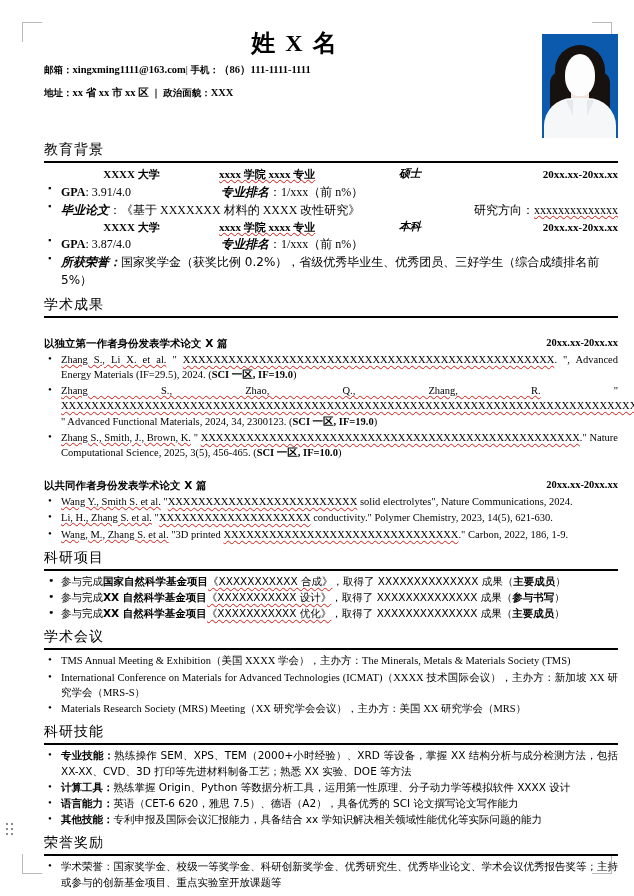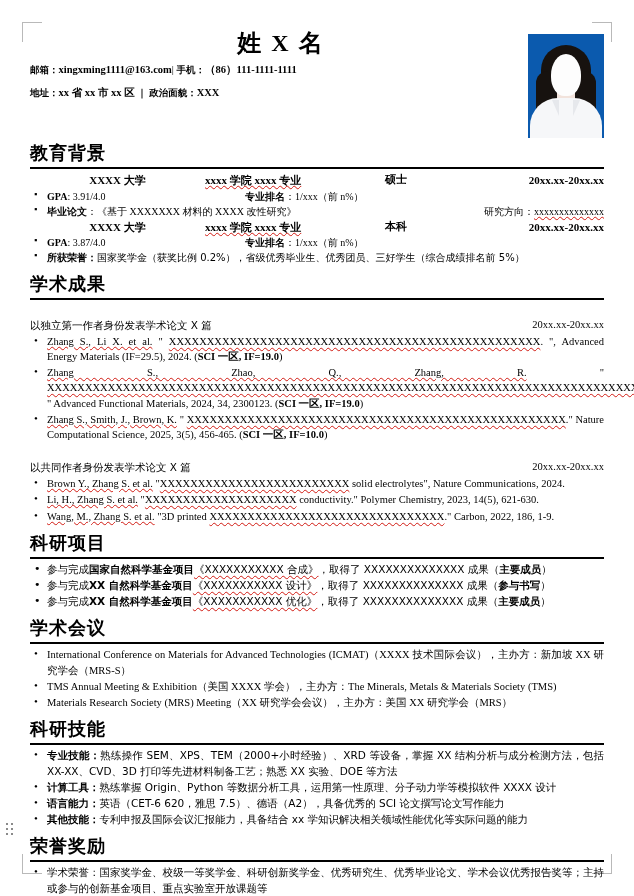--- a/index.html
+++ b/index.html
@@ -20,21 +20,21 @@
   .cm-bl { left:22px;  bottom:22px; border-left:1px solid #b9b9b9; border-bottom:1px solid #b9b9b9; }
   .cm-br { right:22px; bottom:22px; border-right:1px solid #b9b9b9; border-bottom:1px solid #b9b9b9; }
 
   
   .grip { position:absolute; left:6px; top:823px; width:9px; height:14px;
           display:grid; grid-template-columns:repeat(2,3px); grid-template-rows:repeat(3,3px);
           gap:2px 2px; }
   .grip i { width:2px; height:2px; background:#8a8a8a; display:block; border-radius:0; }
 
   
-  .page { position:absolute; left:30px; top:14px; width:574px; }
+  .page { position:absolute; left:44px; top:14px; width:574px; }
 
   
   .header { position:relative; min-height:104px; }
   .name {
     text-align:center; font-weight:bold; font-size:24px; letter-spacing:2px;
     margin:16px 0 0 0; padding-right:72px; line-height:1.1;
   }
   .contact {
     text-align:left; font-size:10.5px; padding-right:72px; margin-top:6px; line-height:1.55;
   }
@@ -71,50 +71,50 @@
   .photo .collarL, .photo .collarR {
     position:absolute; bottom:22px; width:0; height:0; z-index:5;
     border-style:solid;
   }
   .photo .collarL { left:24px; border-width:0 7px 16px 0; border-color:transparent #e6e8ec transparent transparent; }
   .photo .collarR { right:24px; border-width:0 0 16px 7px; border-color:transparent transparent transparent #e6e8ec; }
 
   
   .sec-title {
     font-family:"DejaVu Sans", sans-serif;
-    font-weight:bold; font-size:18px; letter-spacing:1px;
+    font-weight:normal; font-size:14px; letter-spacing:1px;
     margin:7px 0 2px 0;
   }
   .rule { border-bottom:2.2px solid #000; margin:0 0 3px 0; }
   .zh { font-family:"DejaVu Sans", sans-serif; }
-  .zhb { font-family:"DejaVu Sans", sans-serif; font-weight:bold; }
+  .zhb { font-family:"DejaVu Sans", sans-serif; font-weight:bold;font-style:italic; }
 
   .edu-head { display:flex; font-size:11px; font-weight:bold; line-height:1.5; }
   .edu-head .c1 { width:175px;text-align:center; }
   .edu-head .c2 { width:180px; }
   .edu-head .c3 { width:105px; }
   .edu-head .c4 { flex:1; text-align:right; }
 
   ul.b { list-style:none; margin:0; padding:0; }
   ul.b > li {
     position:relative; padding-left:17px; font-size:10.5px; line-height:1.45;
     margin:0 0 1px 0; text-align:justify;
   }
   ul.b > li:before {
     content:"\25AA"; position:absolute; left:4px; top:-1px; font-size:9px; color:#000;
   }
   ul.bd > li:before { content:"\2022"; font-size:11px; top:-1px; }
 
-  .edu-line { display:flex; font-size:10px; line-height:1.5; padding-left:17px; position:relative;gap:38px; }
+  .edu-line { display:flex; font-size:12px; line-height:1.5; padding-left:17px; position:relative; }
   .edu-line:before { content:"\25AA"; position:absolute; left:4px; top:-1px; font-size:9px; }
   .edu-line .k1 { width:160px; }
   .edu-line .k2 { flex:1; }
   .edu-line .k3 { text-align:left; }
 
-  .pub-head { display:flex; font-size:10.5px; font-weight:normal; line-height:1.6; margin-top:17px; }
+  .pub-head { display:flex; font-size:10.5px; font-weight:bold; line-height:1.6; margin-top:17px; }
   .pub-head .l { flex:1; font-family:"DejaVu Sans", sans-serif; }
   .pub-head .r { text-align:right; }
   .xwave { text-decoration:underline; text-decoration-style:wavy;
            text-decoration-color:#d11a12; text-decoration-thickness:1px; text-underline-offset:2px; }
   .nwave { text-decoration:underline; text-decoration-style:wavy;
            text-decoration-color:#d11a12; text-decoration-thickness:1px; text-underline-offset:1px; }
   .skill-k { font-family:"DejaVu Sans", sans-serif; font-weight:bold; }
 </style>
 </head>
 <body>
@@ -202,42 +202,42 @@
       <li><span class="nwave">Zhang S., Li X. et al.</span><span> " </span><span class="xwave">XXXXXXXXXXXXXXXXXXXXXXXXXXXXXXXXXXXXXXXXXXXXXXXXX</span><span>. ", Advanced Energy Materials (IF=29.5), 2024. </span><span>(</span><b>SCI 一区, IF=19.0</b><span>)</span></li>
       <li><span class="nwave">Zhang S., Zhao, Q., Zhang, R.</span><span> "  </span><span class="xwave">XXXXXXXXXXXXXXXXXXXXXXXXXXXXXXXXXXXXXXXXXXXXXXXXXXXXXXXXXXXXXXXXXXXXXXXXXXXXXXXXXX</span><span>. " Advanced Functional Materials, 2024, 34, 2300123. </span><span>(</span><b>SCI 一区, IF=19.0</b><span>)</span></li>
       <li><span class="nwave">Zhang S., Smith, J., Brown, K.</span><span>  "  </span><span class="xwave">XXXXXXXXXXXXXXXXXXXXXXXXXXXXXXXXXXXXXXXXXXXXXXXXXX</span><span>." Nature Computational Science, 2025, 3(5), 456-465. </span><span>(</span><b>SCI 一区, IF=10.0</b><span>)</span></li>
     </ul>
 
     <div class="pub-head">
       <span class="l">以共同作者身份发表学术论文 X 篇</span>
       <span class="r">20xx.xx-20xx.xx</span>
     </div>
     <ul class="b bd">
-      <li><span class="nwave">Brown Y., Zhang S. et al.</span><span> "</span><span class="xwave">XXXXXXXXXXXXXXXXXXXXXXXXX</span><span> solid electrolytes", Nature Communications, 2024.</span></li>
+      <li><span class="nwave">Wang Y., Smith S. et al.</span><span> "</span><span class="xwave">XXXXXXXXXXXXXXXXXXXXXXXXX</span><span> solid electrolytes", Nature Communications, 2024.</span></li>
       <li><span class="nwave">Li, H., Zhang S. et al.</span><span> "</span><span class="xwave">XXXXXXXXXXXXXXXXXXXX</span><span> conductivity." Polymer Chemistry, 2023, 14(5), 621-630.</span></li>
       <li><span class="nwave">Wang, M., Zhang S. et al.</span><span> "3D printed </span><span class="xwave">XXXXXXXXXXXXXXXXXXXXXXXXXXXXXXX</span><span>." Carbon, 2022, 186, 1-9.</span></li>
     </ul>
   </div>
 
   <div>
     <div class="sec-title">科研项目</div>
     <div class="rule"></div>
     <ul class="b bd">
       <li class="zh"><span>参与完成</span><b>国家自然科学基金项目</b><span class="xwave">《XXXXXXXXXXX 合成》</span><span>，取得了 XXXXXXXXXXXXXX 成果（</span><b>主要成员</b><span>）</span></li>
       <li class="zh"><span>参与完成</span><b>XX 自然科学基金项目</b><span class="xwave">《XXXXXXXXXXX 设计》</span><span>，取得了 XXXXXXXXXXXXXX 成果（</span><b>参与书写</b><span>）</span></li>
       <li class="zh"><span>参与完成</span><b>XX 自然科学基金项目</b><span class="xwave">《XXXXXXXXXXX 优化》</span><span>，取得了 XXXXXXXXXXXXXX 成果（</span><b>主要成员</b><span>）</span></li>
     </ul>
   </div>
 
   <div>
     <div class="sec-title">学术会议</div>
     <div class="rule"></div>
     <ul class="b bd">
+      <li>TMS Annual Meeting &amp; Exhibition（美国 XXXX 学会），主办方：The Minerals, Metals &amp; Materials Society (TMS)</li>
       <li>International Conference on Materials for Advanced Technologies (ICMAT)（XXXX 技术国际会议），主办方：新加坡 XX 研究学会（MRS-S）</li>
-      <li>TMS Annual Meeting &amp; Exhibition（美国 XXXX 学会），主办方：The Minerals, Metals &amp; Materials Society (TMS)</li>
       <li>Materials Research Society (MRS) Meeting（XX 研究学会会议），主办方：美国 XX 研究学会（MRS）</li>
     </ul>
   </div>
 
   <div>
     <div class="sec-title">科研技能</div>
     <div class="rule"></div>
     <ul class="b bd">
       <li><span class="skill-k">专业技能：</span><span class="zh">熟练操作 SEM、XPS、TEM（2000+小时经验）、XRD 等设备，掌握 XX 结构分析与成分检测方法，包括 XX-XX、CVD、3D 打印等先进材料制备工艺；熟悉 XX 实验、DOE 等方法</span></li>
       <li><span class="skill-k">计算工具：</span><span class="zh">熟练掌握 Origin、Python 等数据分析工具，运用第一性原理、分子动力学等模拟软件 XXXX 设计</span></li>

